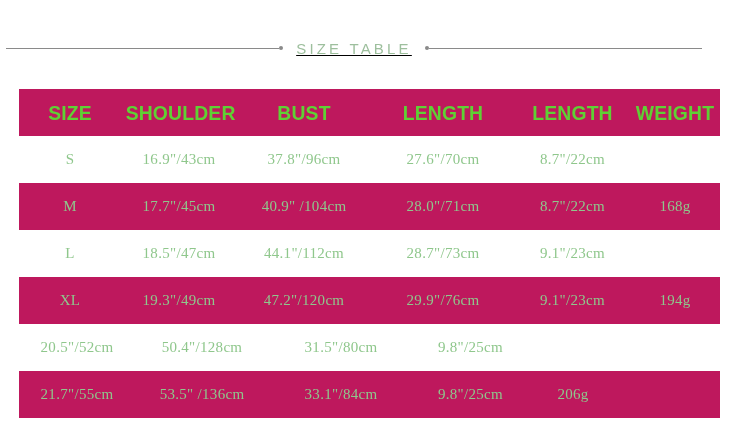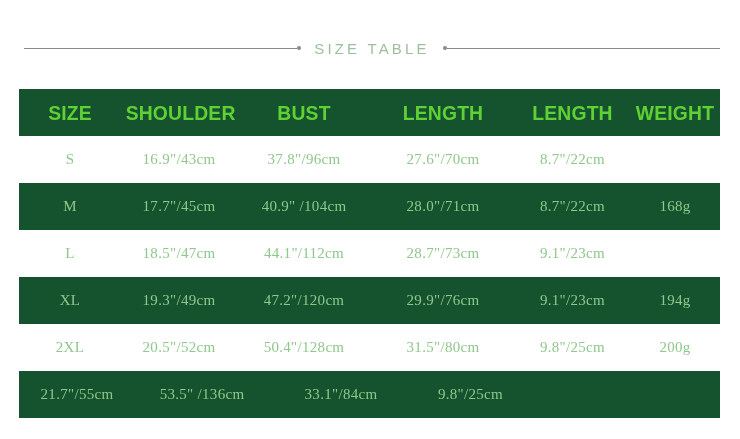--- a/index.html
+++ b/index.html
@@ -17,27 +17,28 @@
   .page {
     position: relative;
     width: 740px;
     height: 439px;
     background: #ffffff;
   }
 
   
   .title-band {
     position: absolute;
-    left: 24px;
+    left: 6px;
     top: 36px;
     width: 696px;
     height: 24px;
     display: flex;
     align-items: center;
     justify-content: flex-end;
+    text-decoration: underline;
   }
   .rule {
     flex: 1 1 auto;
     height: 1px;
     background: #8a8a8a;
   }
   .dot {
     width: 4px;
     height: 4px;
     border-radius: 50%;
@@ -62,21 +63,21 @@
     top: 89px;
     width: 701px;
   }
   .row {
     display: flex;
     align-items: center;
     height: 47px;
     width: 100%;
     box-sizing: border-box;
   }
-  .row.band   { background: #14532d; }
+  .row.band   { background: #be185d; }
   .row.plain  { background: #ffffff; }
 
   .cell {
     text-align: center;
     white-space: nowrap;
     box-sizing: border-box;
   }
   
   .c0 { width: 102px; }
   .c1 { width: 116px; }
@@ -157,29 +158,28 @@
     <div class="row data band">
       <div class="cell c0">XL</div>
       <div class="cell c1">19.3"/49cm</div>
       <div class="cell c2">47.2"/120cm</div>
       <div class="cell c3">29.9"/76cm</div>
       <div class="cell c4">9.1"/23cm</div>
       <div class="cell c5">194g</div>
     </div>
 
     <div class="row data plain">
-      <div class="cell c0">2XL</div>
       <div class="cell c1">20.5"/52cm</div>
       <div class="cell c2">50.4"/128cm</div>
       <div class="cell c3">31.5"/80cm</div>
       <div class="cell c4">9.8"/25cm</div>
-      <div class="cell c5">200g</div>
     </div>
 
     <div class="row data band">
       <div class="cell c1">21.7"/55cm</div>
       <div class="cell c2">53.5" /136cm</div>
       <div class="cell c3">33.1"/84cm</div>
       <div class="cell c4">9.8"/25cm</div>
+      <div class="cell c5">206g</div>
     </div>
 
   </div>
 </div>
 
 </body></html>

